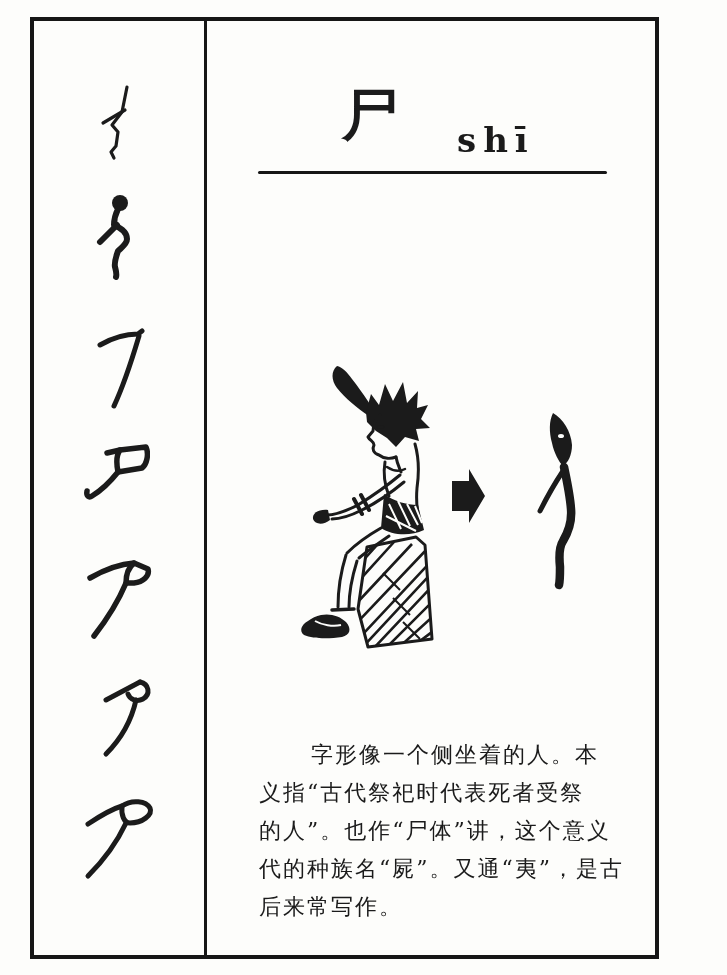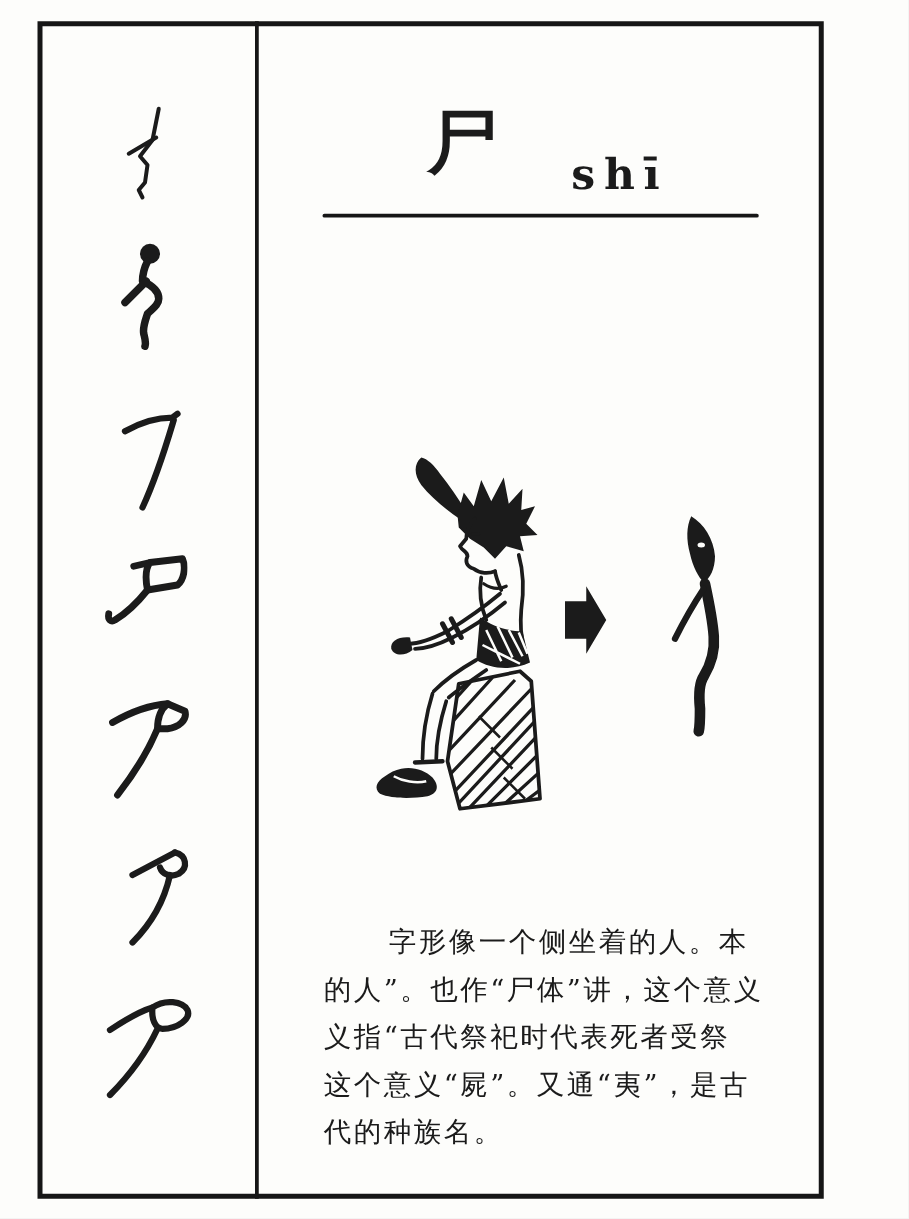--- a/index.html
+++ b/index.html
@@ -170,19 +170,19 @@
     <path d="M28,8 C38,14 46,26 47,40 C47,50 43,58 38,61 C34,57 29,48 27,38 C24,27 24,16 28,8 Z" fill="#1b1b1b"></path>
     <ellipse cx="36" cy="31" rx="3" ry="2" fill="#fdfdfb"></ellipse>
     <g fill="none" stroke="#1b1b1b" stroke-linecap="round" stroke-linejoin="round">
       <path d="M39,62 C42,76 45,90 46,104 C47,116 44,126 38,136 C34,142 34,152 35,162 C35,170 35,176 34,180" stroke-width="8.5"></path>
       <path d="M38,66 C30,78 22,92 15,106" stroke-width="5"></path>
     </g>
   </svg>
 
   <div class="body-text">
     <div class="line indent">字形像一个侧坐着的人。本</div>
+    <div class="line">义指“古代祭祀时代表死者受祭</div>
     <div class="line">的人”。也作“尸体”讲，这个意义</div>
-    <div class="line">义指“古代祭祀时代表死者受祭</div>
-    <div class="line">这个意义“屍”。又通“夷”，是古</div>
-    <div class="line">代的种族名。</div>
+    <div class="line">代的种族名“屍”。又通“夷”，是古</div>
+    <div class="line">后来常写作。</div>
   </div>
 
 </div>
 
 </body></html>

